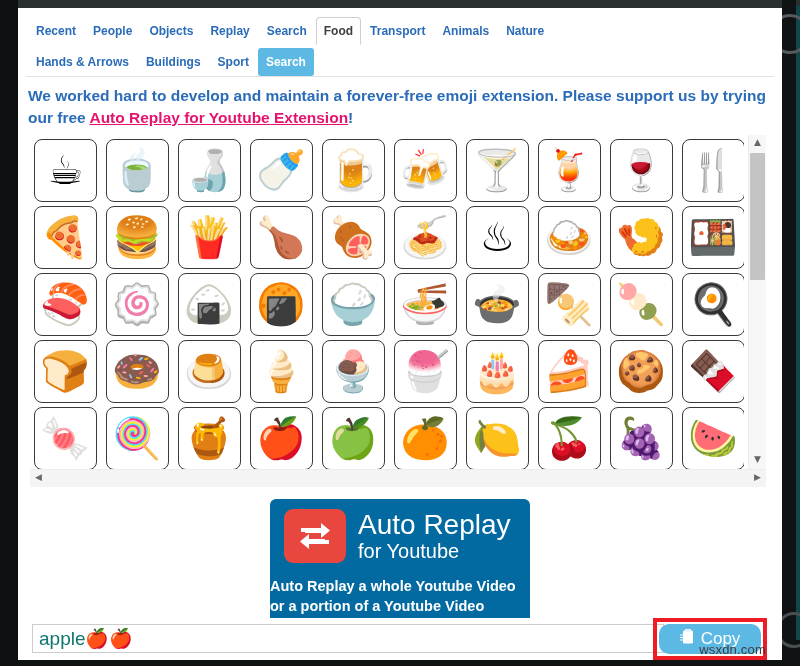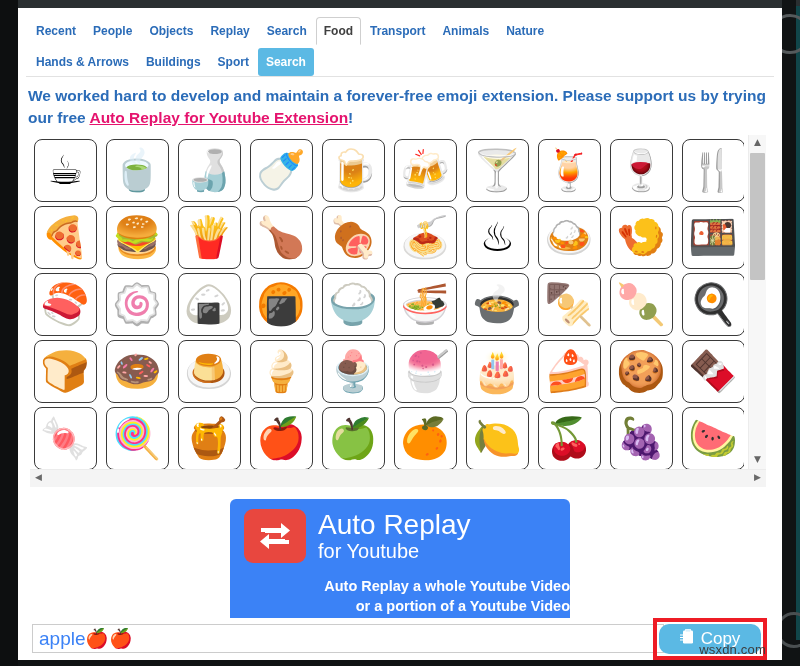--- a/index.html
+++ b/index.html
@@ -211,23 +211,23 @@
   .hb-arrow.left { left: 0; }
   .hb-arrow.right { right: 0; }
 
   
   #banner-wrap {
     text-align: center;
     margin-top: 12px;
   }
   #banner {
     display: inline-block;
-    width: 340px;
+    width: 260px;
     height: 138px;
-    background: #3b82f6;
+    background: #0369a1;
     border-radius: 6px;
     cursor: pointer;
     position: relative;
     text-align: left;
   }
   #banner-head {
     display: flex;
     align-items: center;
     padding: 10px 0 0 14px;
   }
@@ -251,21 +251,21 @@
   }
   #banner-sub {
     font-size: 20px;
     line-height: 24px;
     font-weight: normal;
   }
   .banner-line {
     color: #ffffff;
     font-size: 14.5px;
     font-weight: bold;
-    text-align: right;
+    text-align: left;
     line-height: 20px;
   }
   #banner-l1 { margin-top: 13px; }
 
   
   #bottom-bar {
     position: absolute;
     left: 0; right: 0;
     bottom: 0;
     height: 42px;
@@ -273,21 +273,21 @@
   }
   #search-input {
     position: absolute;
     left: 14px;
     top: 6px;
     width: 632px;
     height: 29px;
     border: 1px solid #cccccc;
     background: #ffffff;
     font-size: 19px;
-    color: #3b82f6;
+    color: #0f766e;
     padding: 0 6px;
     box-sizing: border-box;
     font-family: "Liberation Sans", sans-serif;
     line-height: 27px;
     white-space: nowrap;
     overflow: hidden;
   }
   #highlight-box {
     position: absolute;
     right: 15px;

